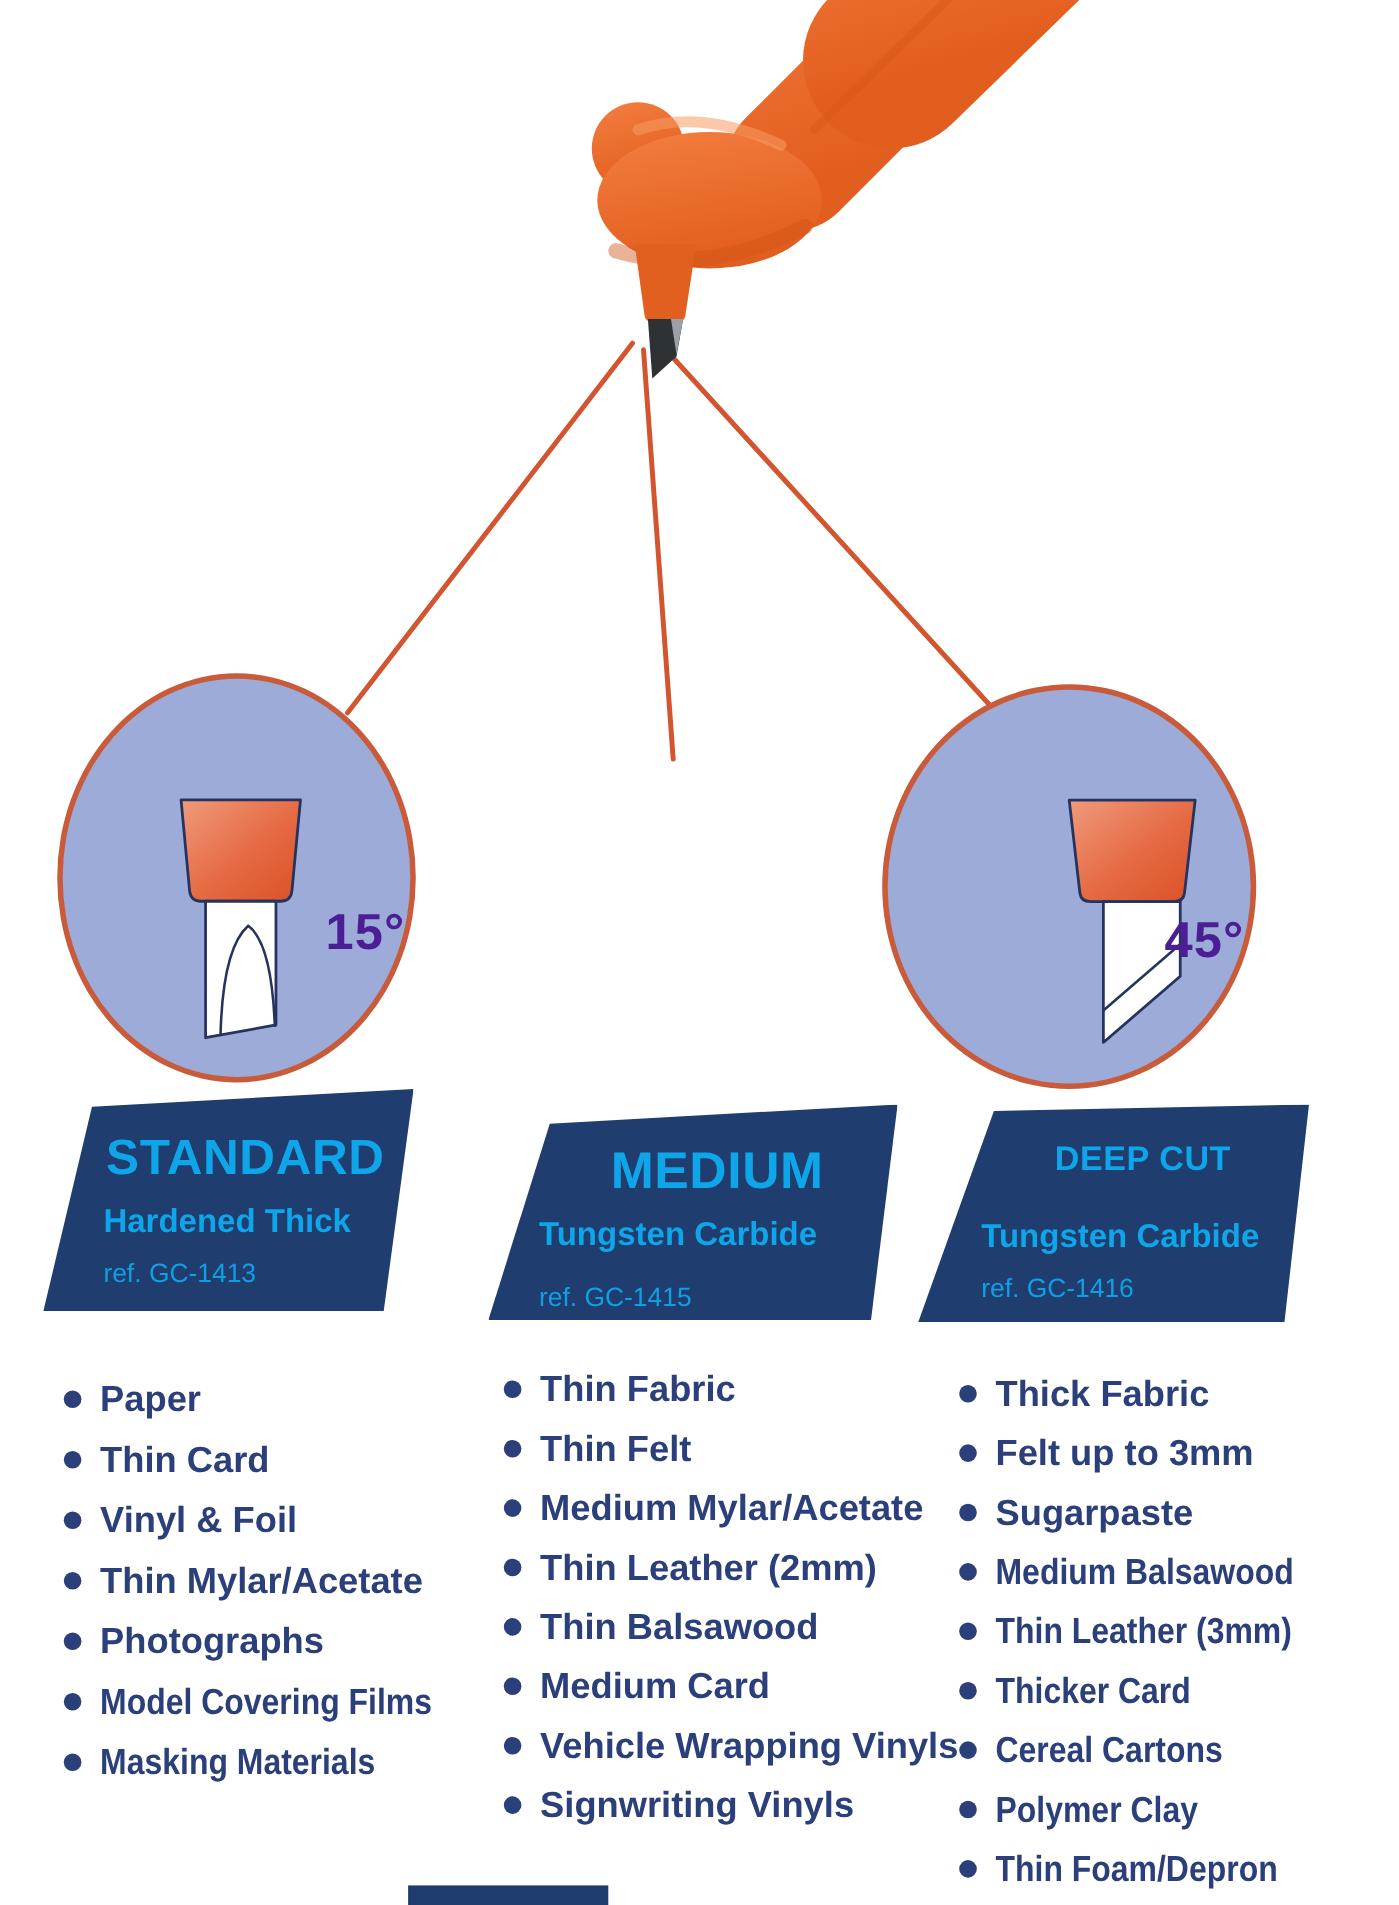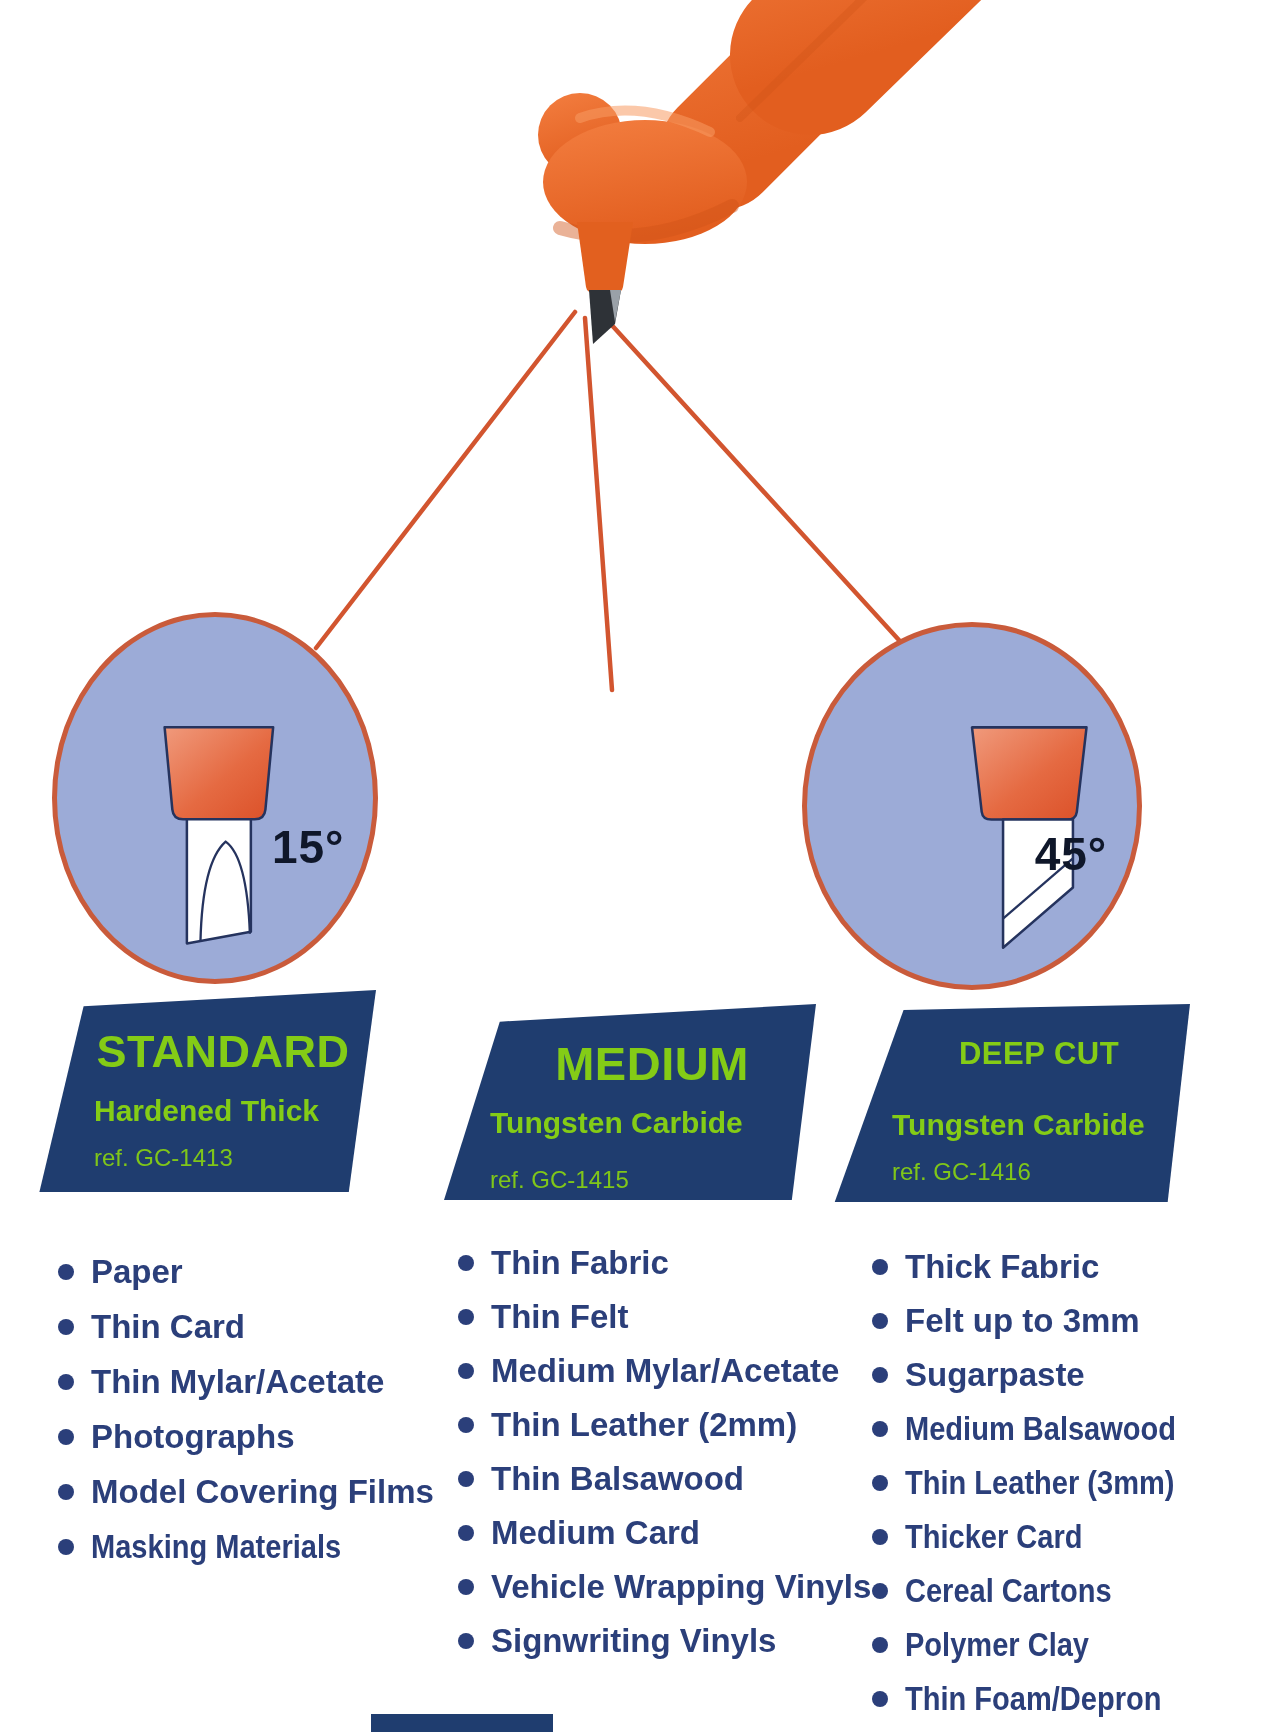--- a/index.html
+++ b/index.html
@@ -16,29 +16,29 @@
   
   .circle {
     position:absolute; border-radius:50%;
     background:#9CABD7; border:5px solid #C95B3B; box-sizing:border-box;
   }
   .c1 { left:52px;  top:612px; width:326px; height:372px; }
   .c2 { left:438px; top:650px; width:318px; height:356px; }
   .c3 { left:802px; top:622px; width:340px; height:368px; }
   .circle svg { position:absolute; left:0; top:0; width:100%; height:100%; }
   .angle {
-    position:absolute; font-size:46px; font-weight:700; color:#0f172a;
-    letter-spacing:1px; white-space:nowrap;
+    position:absolute; font-size:46px; font-weight:700; color:#4c1d95;
+    letter-spacing:1px; white-space:nowrap;margin-left:24px;
   }
   .c1 .angle { left:68%; top:56%; }
   .c2 .angle { left:66%; top:45%; }
   .c3 .angle { left:69%; top:56%; }
 
   
-  .banner { position:absolute; background:#1F3D6F; color:#84cc16; }
+  .banner { position:absolute; background:#1F3D6F; color:#0ea5e9; }
   .b1 { left:36px;  top:990px;  width:340px; height:202px;
         clip-path:polygon(14% 8%, 100% 0%, 92% 100%, 1% 100%); }
   .b2 { left:444px; top:1004px; width:372px; height:196px;
         clip-path:polygon(15% 9%, 100% 0%, 93.5% 100%, 0% 100%); }
   .b3 { left:818px; top:1004px; width:372px; height:198px;
         clip-path:polygon(23% 3%, 100% 0%, 94% 100%, 4.5% 100%); }
   .banner-title {
     position:absolute; top:36px; right:26px; text-align:center;
     font-weight:700; letter-spacing:0.5px; white-space:nowrap;
   }
@@ -163,20 +163,24 @@
       <div class="use-item">
         <span class="dot"></span>
         <span class="use-label">Paper</span>
       </div>
 
       <div class="use-item">
         <span class="dot"></span>
         <span class="use-label">Thin Card</span>
       </div>
 
+      <div class="use-item">
+        <span class="dot"></span>
+        <span class="use-label">Vinyl &amp; Foil</span>
+      </div>
 
       <div class="use-item">
         <span class="dot"></span>
         <span class="use-label">Thin Mylar/Acetate</span>
       </div>
 
       <div class="use-item">
         <span class="dot"></span>
         <span class="use-label">Photographs</span>
       </div>

